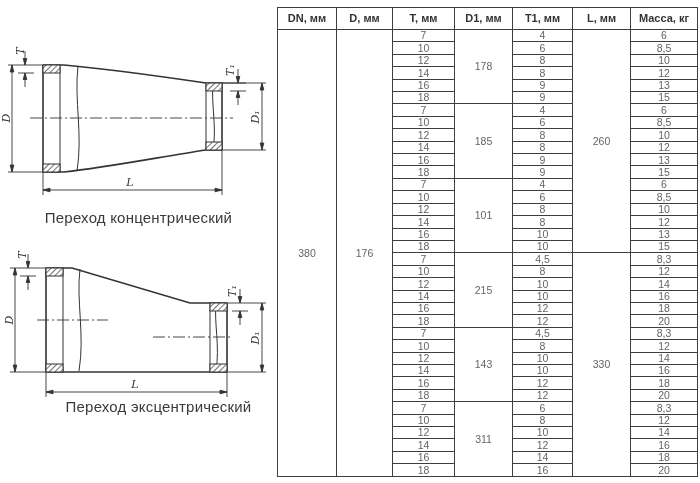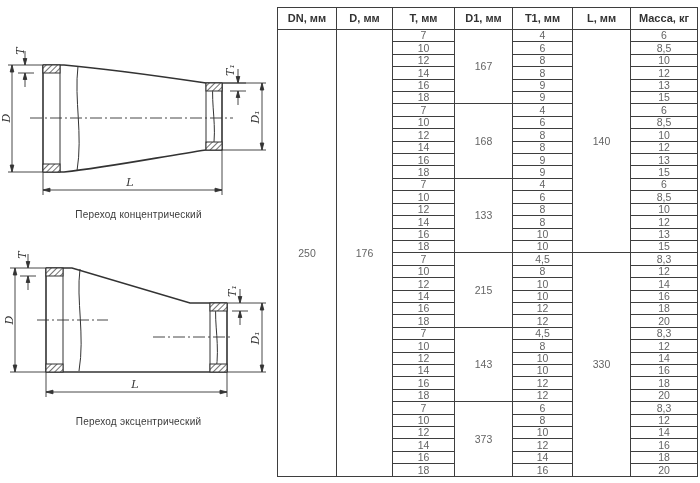--- a/index.html
+++ b/index.html
@@ -2,23 +2,23 @@
 <html><head>
 <meta charset="utf-8">
 <style>
   html,body{margin:0;padding:0;background:#ffffff;}
   .screen{position:relative;width:700px;height:483px;background:#ffffff;overflow:hidden;
           font-family:"Liberation Sans",sans-serif;}
   
   .diagram-panel{position:absolute;left:0;top:0;width:277px;height:483px;}
   .fig-svg{position:absolute;left:0;}
   .fig-caption{position:absolute;left:0;width:277px;text-align:center;
-               font-size:10px;color:#3a3a3a;letter-spacing:.2px;}
+               font-size:15px;color:#3a3a3a;letter-spacing:.2px;}
   #cap1{top:209px;}
-  #cap2{top:416px;}
+  #cap2{top:398px;padding-left:20px;}
   .dim-label{font-family:"DejaVu Serif","Liberation Serif",serif;font-style:italic;
              font-size:11px;fill:#333;}
   
   .table-wrap{position:absolute;left:277px;top:7px;width:420px;height:342px;}
   table.spec{border-collapse:collapse;table-layout:fixed;width:420px;height:470px;
              border:1.5px solid #323232;}
   table.spec th,table.spec td{border:1px solid #3e3e3e;padding:0;margin:0;
              text-align:center;vertical-align:middle;line-height:1;overflow:hidden;}
   table.spec th{height:21px;font-size:11px;font-weight:bold;color:#333333;}
   table.spec tbody tr{height:12.42px;}
@@ -158,26 +158,26 @@
           <th>D, мм</th>
           <th>T, мм</th>
           <th>D1, мм</th>
           <th>T1, мм</th>
           <th>L, мм</th>
           <th>Масса, кг</th>
         </tr>
       </thead>
       <tbody>
           <tr>
-            <td rowspan="36">250</td>
+            <td rowspan="36">380</td>
             <td rowspan="36">176</td>
             <td>7</td>
-            <td rowspan="6">167</td>
+            <td rowspan="6">178</td>
             <td>4</td>
-            <td rowspan="18">140</td>
+            <td rowspan="18">260</td>
             <td>6</td>
           </tr>
           <tr>
             <td>10</td>
             <td>6</td>
             <td>8,5</td>
           </tr>
           <tr>
             <td>12</td>
             <td>8</td>
@@ -193,21 +193,21 @@
             <td>9</td>
             <td>13</td>
           </tr>
           <tr>
             <td>18</td>
             <td>9</td>
             <td>15</td>
           </tr>
           <tr>
             <td>7</td>
-            <td rowspan="6">168</td>
+            <td rowspan="6">185</td>
             <td>4</td>
             <td>6</td>
           </tr>
           <tr>
             <td>10</td>
             <td>6</td>
             <td>8,5</td>
           </tr>
           <tr>
             <td>12</td>
@@ -224,21 +224,21 @@
             <td>9</td>
             <td>13</td>
           </tr>
           <tr>
             <td>18</td>
             <td>9</td>
             <td>15</td>
           </tr>
           <tr>
             <td>7</td>
-            <td rowspan="6">133</td>
+            <td rowspan="6">101</td>
             <td>4</td>
             <td>6</td>
           </tr>
           <tr>
             <td>10</td>
             <td>6</td>
             <td>8,5</td>
           </tr>
           <tr>
             <td>12</td>
@@ -318,21 +318,21 @@
             <td>12</td>
             <td>18</td>
           </tr>
           <tr>
             <td>18</td>
             <td>12</td>
             <td>20</td>
           </tr>
           <tr>
             <td>7</td>
-            <td rowspan="6">373</td>
+            <td rowspan="6">311</td>
             <td>6</td>
             <td>8,3</td>
           </tr>
           <tr>
             <td>10</td>
             <td>8</td>
             <td>12</td>
           </tr>
           <tr>
             <td>12</td>

